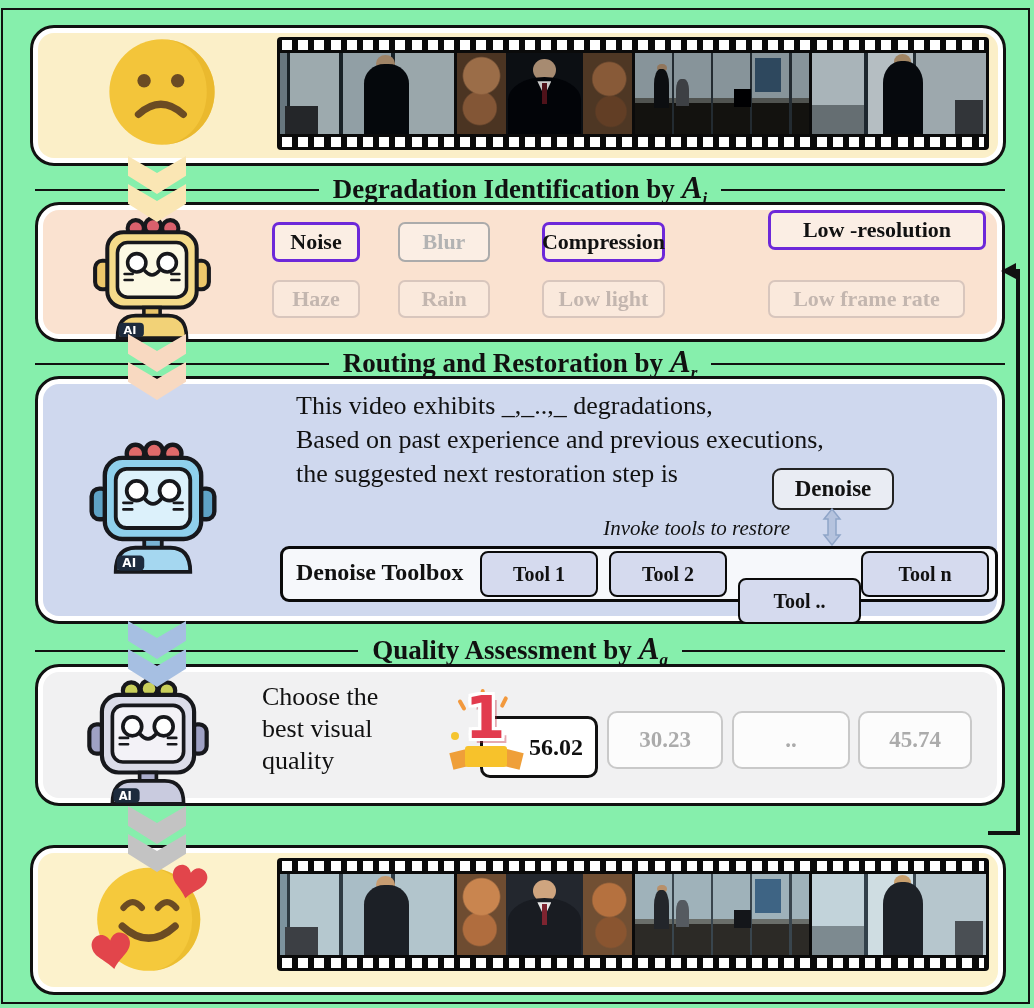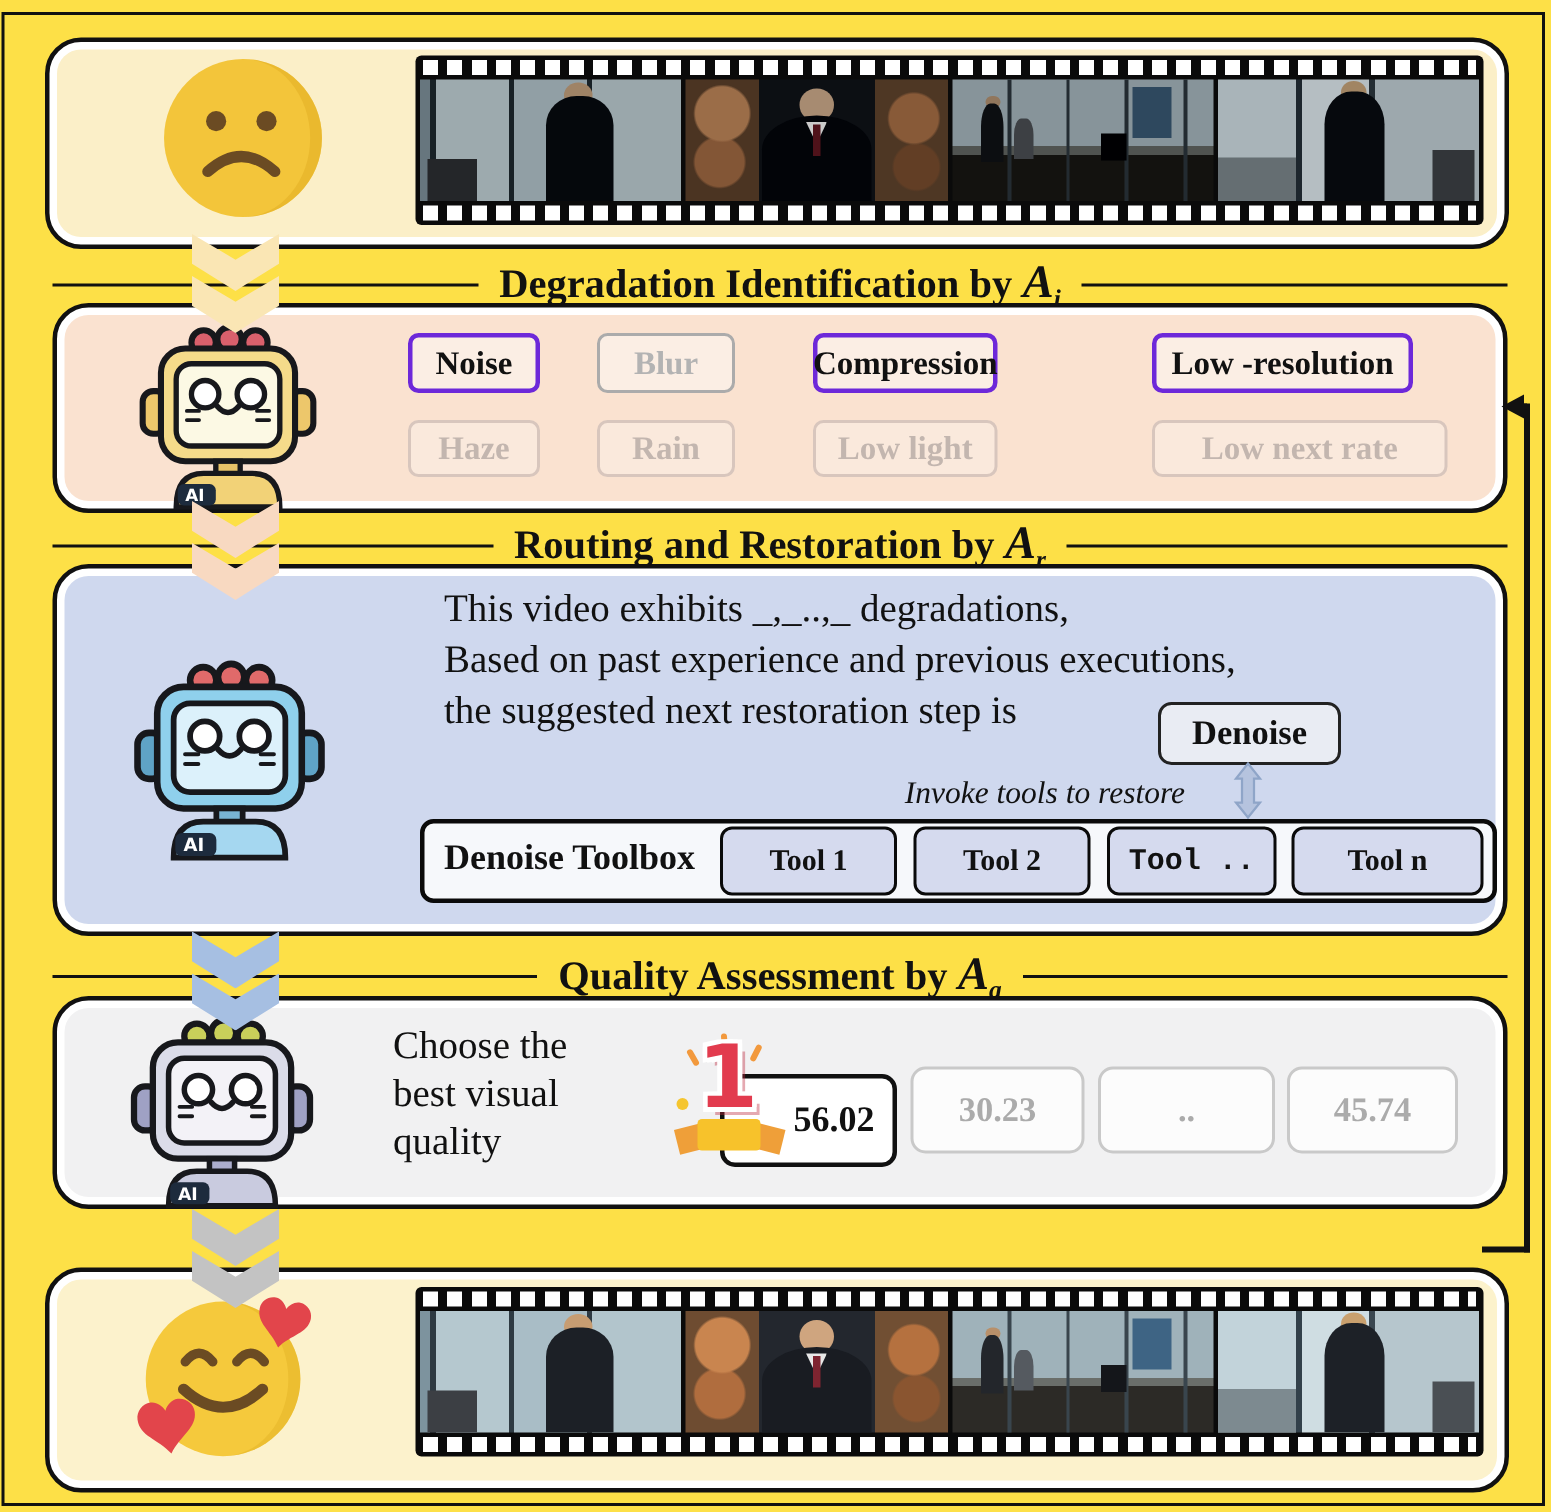--- a/index.html
+++ b/index.html
@@ -1,16 +1,16 @@
 <!DOCTYPE html>
 <html><head>
 <meta charset="utf-8">
 <style>
   html,body{margin:0;padding:0;background:#fff;}
-  #page{position:relative;width:1034px;height:1008px;background:#fde047;overflow:hidden;
+  #page{position:relative;width:1034px;height:1008px;background:#86efac;overflow:hidden;
         font-family:"Liberation Serif","DejaVu Serif",serif;color:#111;}
   .abs{position:absolute;}
   
   #frame{position:absolute;left:1px;top:8px;width:1029px;height:996px;border:2.5px solid #111;box-sizing:border-box;}
   
   .panel{position:absolute;background:#fff;border:3px solid #111;border-radius:24px;padding:5px;box-sizing:border-box;z-index:1;}
   .panel .fill{width:100%;height:100%;border-radius:16px;}
   
   .band{position:absolute;left:35px;width:970px;height:44px;display:flex;align-items:center;gap:14px;z-index:2;}
   .band .line{flex:1;height:2.5px;background:#111;}
@@ -162,25 +162,25 @@
       <path d="M53 58 q7 8 14 0" fill="none" stroke-width="3.5"></path>
       <rect x="52" y="94" width="16" height="10" fill="#E8C368" stroke-width="3.5"></rect>
       <path d="M26 124 q0 -22 18 -22 h32 q18 0 18 22 z" fill="#F2D277" stroke-width="3.5"></path>
     </g>
     <rect x="27" y="109" width="25" height="14" rx="4" fill="#1d2b3d"></rect>
     <text x="32" y="120" font-size="11" font-weight="bold" fill="#fff">AI</text>
   </svg>
   <div class="deg on" style="left:272px;top:222px;width:88px;height:40px;">Noise</div>
   <div class="deg off1" style="left:398px;top:222px;width:92px;height:40px;">Blur</div>
   <div class="deg on" style="left:542px;top:222px;width:123px;height:40px;">Compression</div>
-  <div class="deg on" style="left:768px;top:222px;width:174px;height:40px;">Low -resolution</div>
+  <div class="deg on" style="left:768px;top:210px;width:218px;height:40px;">Low -resolution</div>
   <div class="deg off2" style="left:272px;top:280px;width:88px;height:38px;">Haze</div>
   <div class="deg off2" style="left:398px;top:280px;width:92px;height:38px;">Rain</div>
   <div class="deg off2" style="left:542px;top:280px;width:123px;height:38px;">Low light</div>
-  <div class="deg off2" style="left:768px;top:280px;width:197px;height:38px;">Low next rate</div>
+  <div class="deg off2" style="left:768px;top:280px;width:197px;height:38px;">Low frame rate</div>
 
   <div class="band" style="top:342px;">
     <div class="line"></div>
     <div class="t"><span>Routing and Restoration by</span><span class="agent">A</span><sub>r</sub></div>
     <div class="line"></div>
   </div>
   <div class="chevs" style="top:334px;">
     <div class="chev" style="background:#F8D9C1;"></div>
       <div class="chev" style="background:#F8D9C1;"></div>
   </div>
@@ -214,21 +214,21 @@
   </div>
   <div id="denoise-btn">Denoise</div>
   <div id="invoke-note">Invoke tools to restore</div>
   <svg class="mini-arrow" viewBox="0 0 20 38">
     <path d="M10 1 L18 11 H14 V27 H18 L10 37 L2 27 H6 V11 H2 Z" fill="#B5C3DE" stroke="#8FA5C8" stroke-width="1.5"></path>
   </svg>
   <div id="toolbox"></div>
   <div id="toolbox-label">Denoise Toolbox</div>
   <div class="tool" style="left:480px;top:551px;width:118px;height:46px;">Tool 1</div>
   <div class="tool" style="left:609px;top:551px;width:118px;height:46px;">Tool 2</div>
-  <div class="tool" style="left:738px;top:551px;width:113px;height:46px;font-family:Liberation Mono, monospace;">Tool ..</div>
+  <div class="tool" style="left:738px;top:578px;width:123px;height:46px;">Tool ..</div>
   <div class="tool" style="left:861px;top:551px;width:128px;height:46px;">Tool n</div>
 
   <div class="band" style="top:629px;">
     <div class="line"></div>
     <div class="t"><span>Quality Assessment by</span><span class="agent">A</span><sub>a</sub></div>
     <div class="line"></div>
   </div>
   <div class="chevs" style="top:621px;">
     <div class="chev" style="background:#A6BFE2;"></div>
       <div class="chev" style="background:#A6BFE2;"></div>

